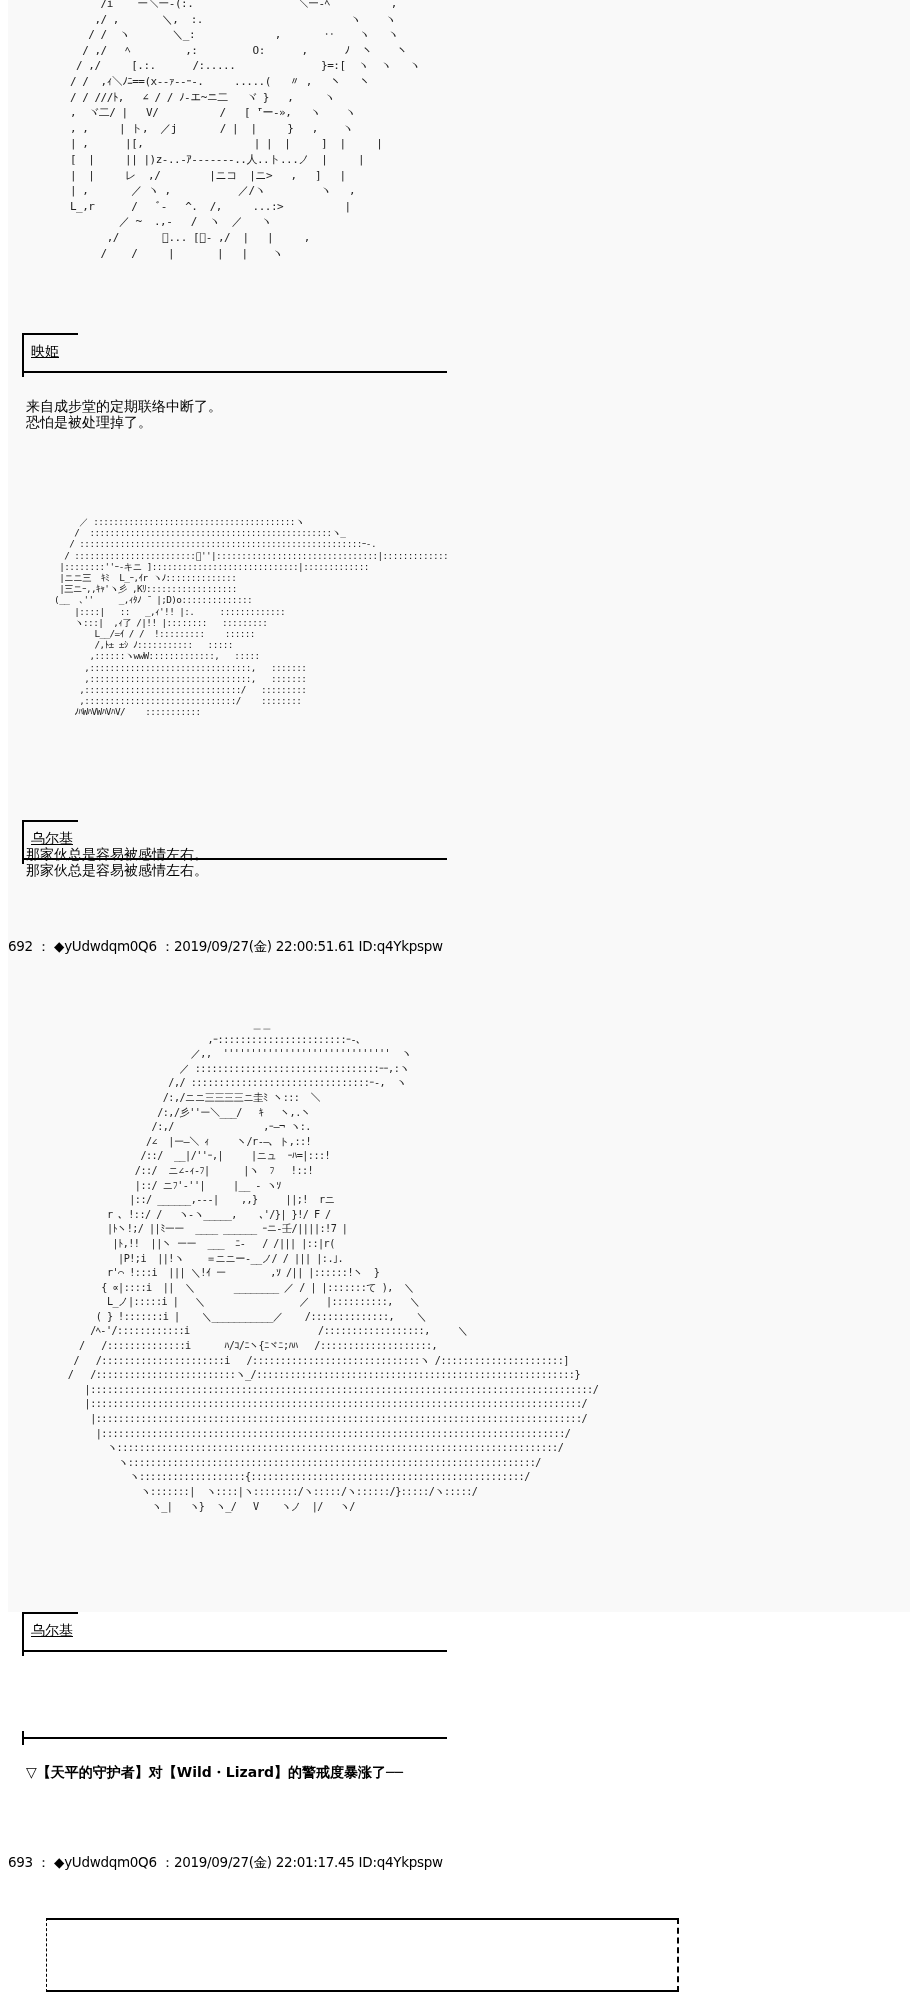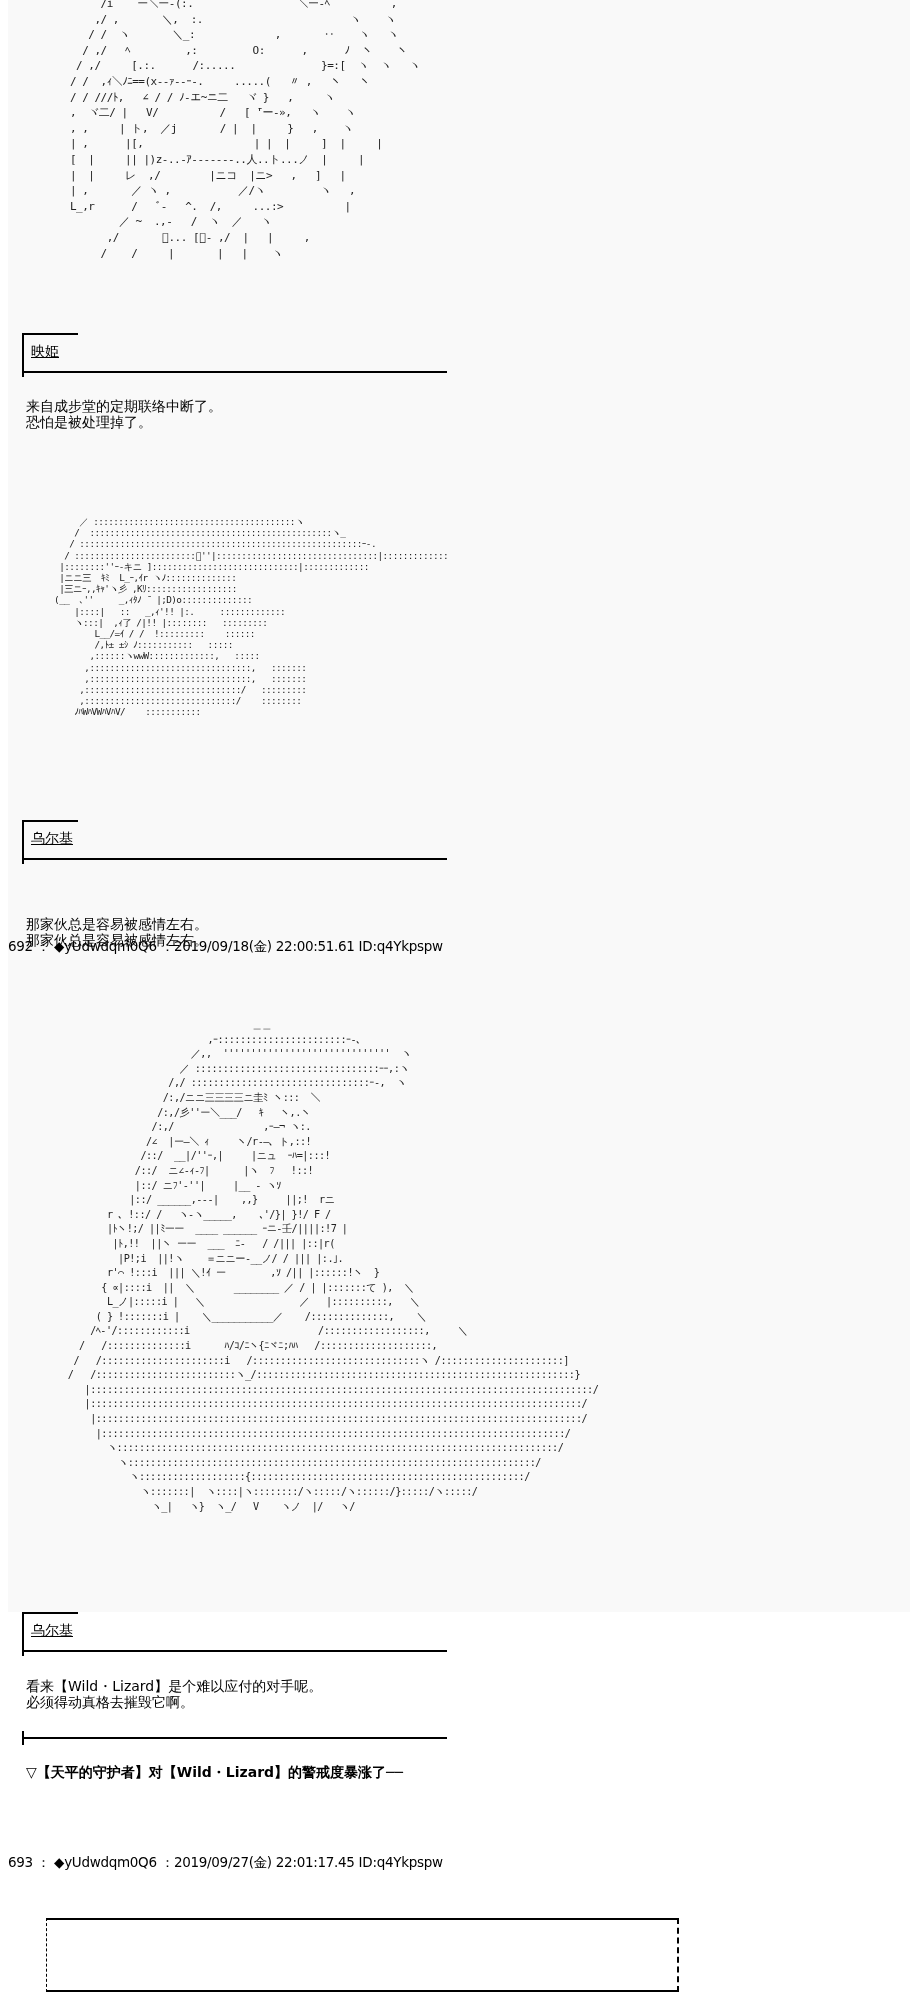--- a/index.html
+++ b/index.html
@@ -116,26 +116,26 @@
        ,:::::::::::::::::::::::::::::::/   :::::::::
        ,::::::::::::::::::::::::::::::/    ::::::::
       ﾉﾊWﾊVWﾊVﾊV/    :::::::::::</pre>
 
   <div class="speaker-box" style="top:820px;">
     <div class="top-tick"></div>
     <div class="left-bar"></div>
     <div class="bottom-line"></div>
     <div class="name">乌尔基</div>
   </div>
-  <div class="dialogue" style="top:916px;">
+  <div class="dialogue" style="top:846px;">
     <div>那家伙总是容易被感情左右。</div>
     <div>那家伙总是容易被感情左右。</div>
   </div>
 
-  <div class="post-header" style="top:938px;">692 ： ◆yUdwdqm0Q6 ：2019/09/18(金) 22:00:51.61 ID:q4Ykpspw</div>
+  <div class="post-header" style="top:938px;">692 ： ◆yUdwdqm0Q6 ：2019/09/27(金) 22:00:51.61 ID:q4Ykpspw</div>
 
   <pre class="aa aa3">                                           ＿＿
                                    ,ｰ:::::::::::::::::::::::ｰ-､
                                 ／,,  ''''''''''''''''''''''''''''''  ヽ
                               ／ :::::::::::::::::::::::::::::::::ｰｰ,:ヽ
                             /,/ ::::::::::::::::::::::::::::::::ｰ-,  ヽ
                            /:,/ニニ三三三三ニ圭ﾐ ヽ:::  ＼
                           /:,/彡''ー＼___/   ｷ   ヽ,.ヽ
                          /:,/                ,ｰ―¬ ヽ:.
                         /∠  |ー―＼ ｨ     ヽ/r-―､ ト,::!
@@ -164,24 +164,20 @@
                      ヽ:::::::::::::::::::{:::::::::::::::::::::::::::::::::::::::::::::::::/
                        ヽ:::::::|  ヽ::::|ヽ::::::::/ヽ:::::/ヽ::::::/}:::::/ヽ:::::/
                          ヽ_|   ヽ}  ヽ_/   V    ヽノ  |/   ヽ/</pre>
 
   <div class="speaker-box" style="top:1612px;">
     <div class="top-tick"></div>
     <div class="left-bar"></div>
     <div class="bottom-line"></div>
     <div class="name">乌尔基</div>
   </div>
-  <div class="dialogue" style="top:1678px;">
-    <div>看来【Wild・Lizard】是个难以应付的对手呢。</div>
-    <div>必须得动真格去摧毁它啊。</div>
-  </div>
 
   <div class="plain-rule" style="top:1737px;">
     <div class="tick"></div>
   </div>
 
   <div class="system-line" style="top:1764px;font-weight:bold;">▽【天平的守护者】对【Wild・Lizard】的警戒度暴涨了──</div>
 
   <div class="post-header" style="top:1854px;">693 ： ◆yUdwdqm0Q6 ：2019/09/27(金) 22:01:17.45 ID:q4Ykpspw</div>
 
   <div class="empty-box"></div>

